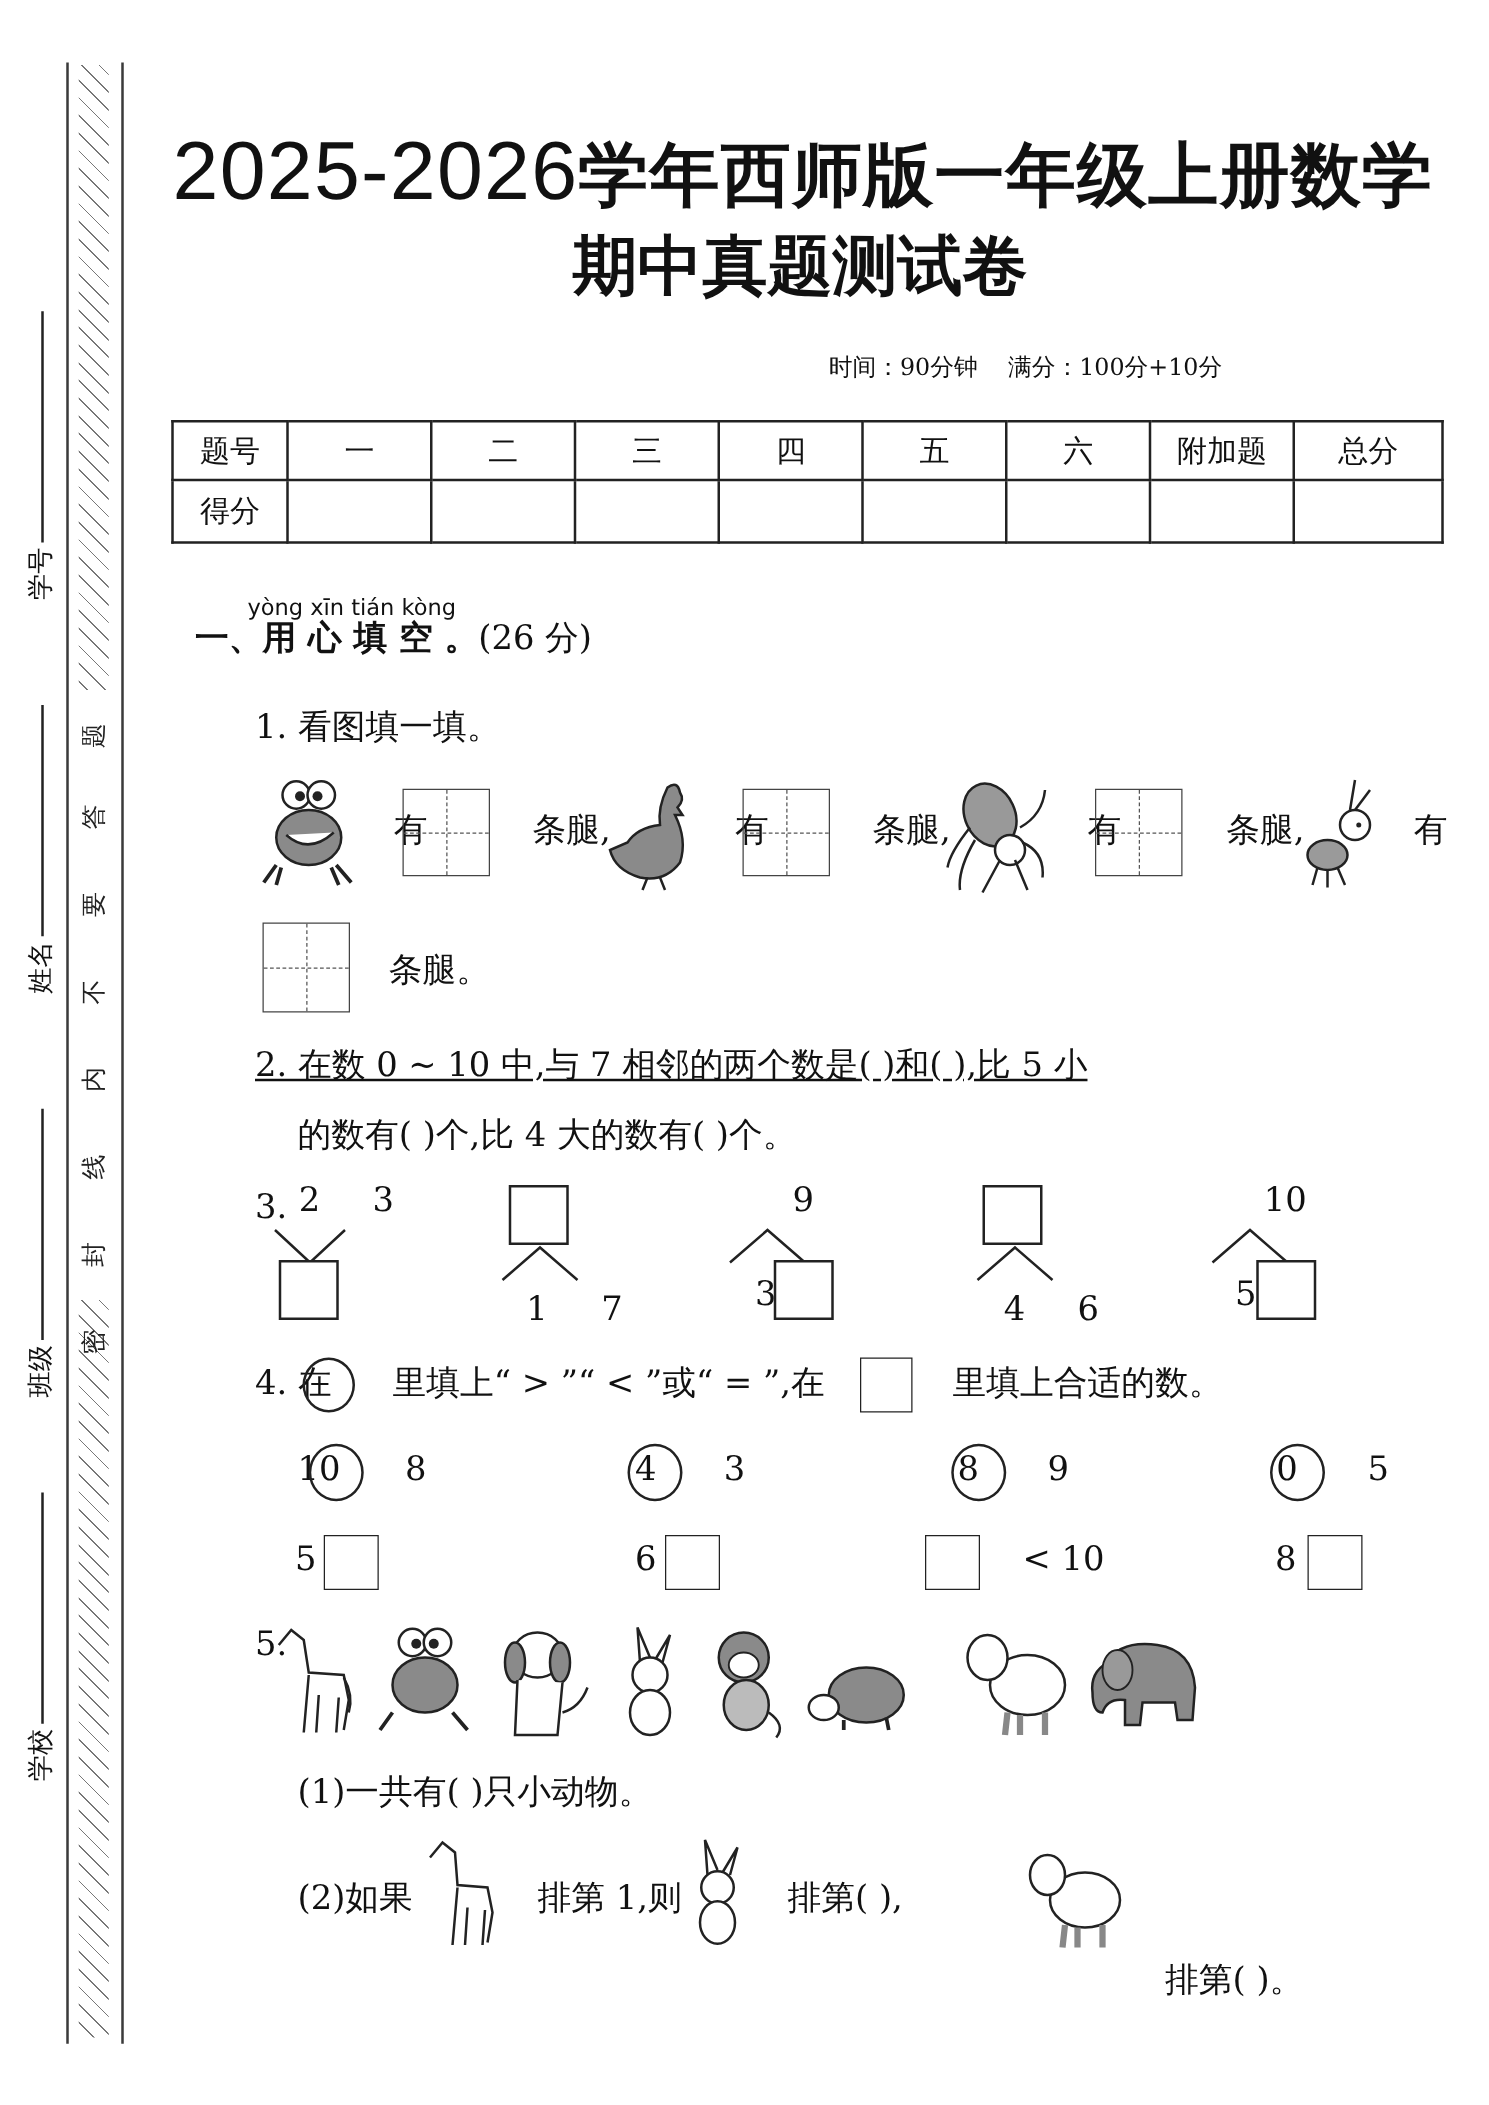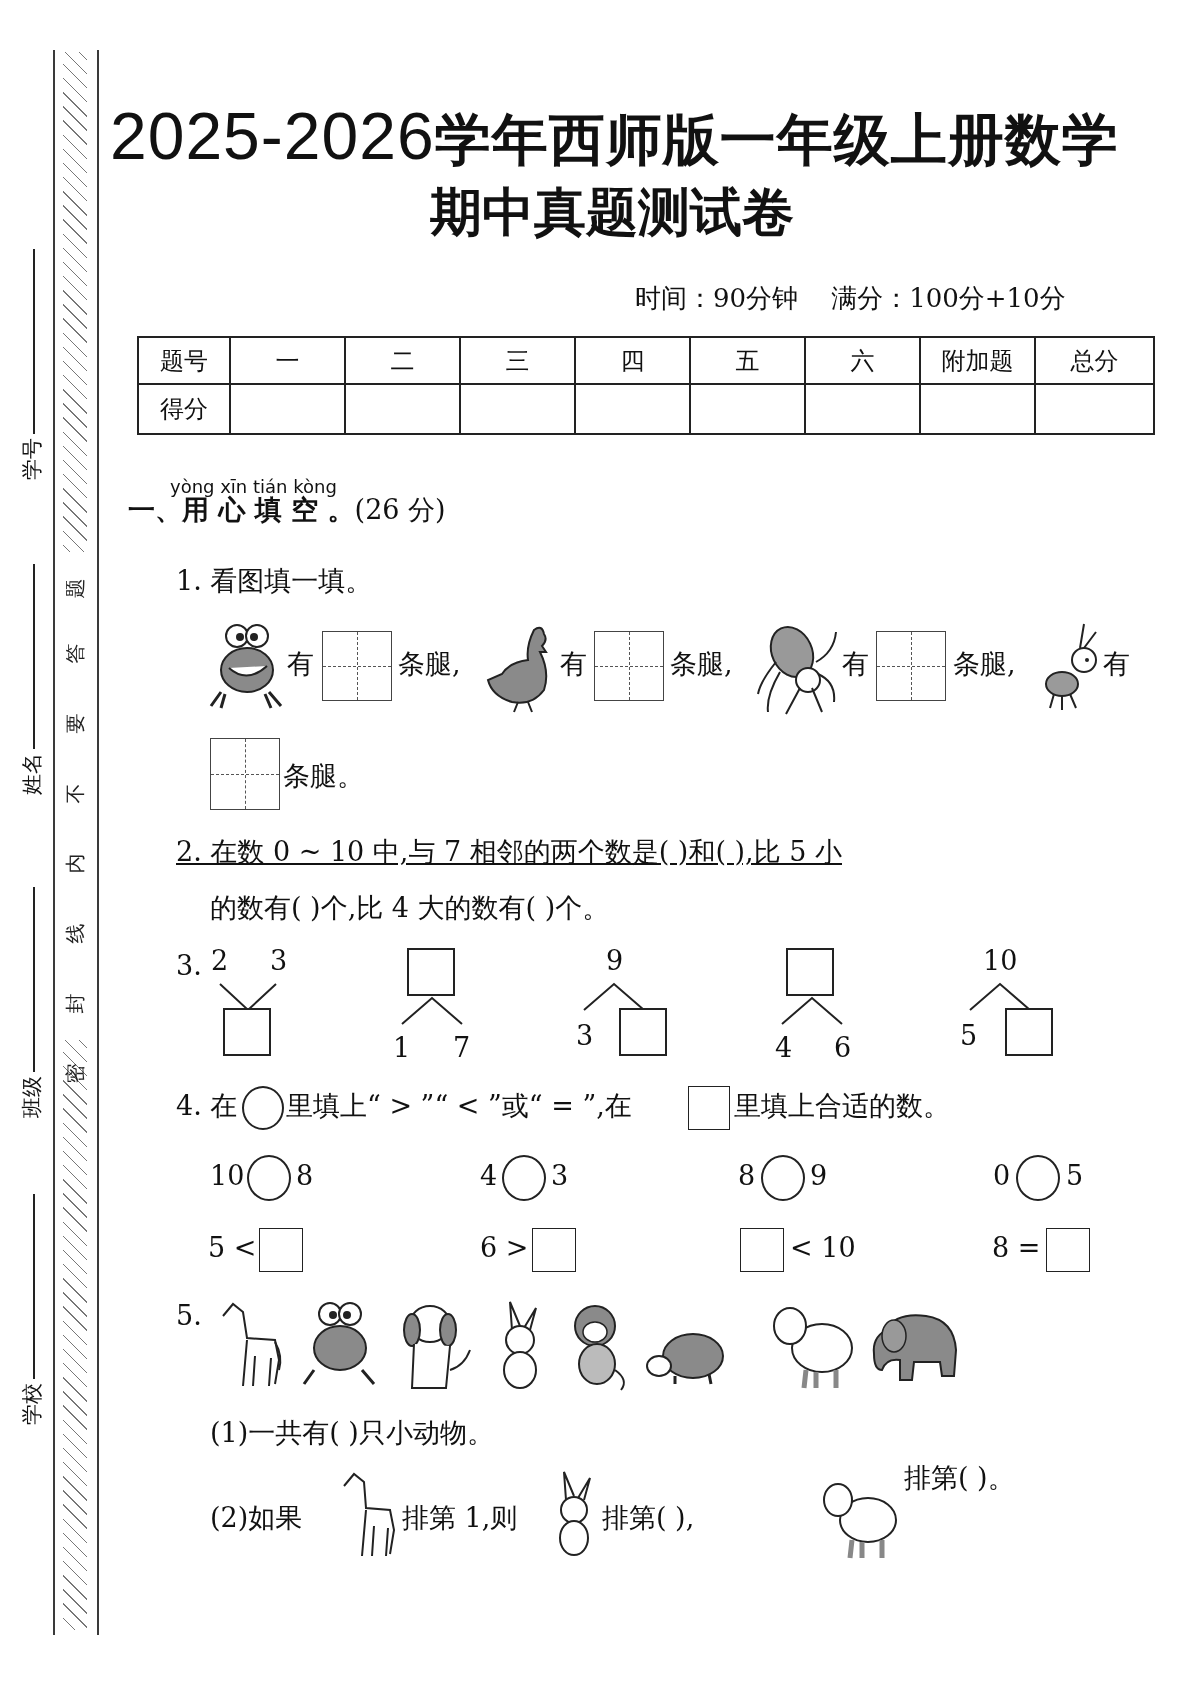--- a/index.html
+++ b/index.html
@@ -1,33 +1,33 @@
 <!DOCTYPE html>
 <html><head>
 <meta charset="utf-8">
 <style>
   html, body { margin:0; padding:0; background:#ffffff; }
   body { width:1191px; height:1684px; position:relative; overflow:hidden;
          font-family:"DejaVu Serif","Liberation Serif",serif; color:#111; }
-  .abs { position:absolute; }
+  .abs { position:absolute;margin-left:28px; }
 
   
   .bind-line { position:absolute; top:50px; width:2px; height:1585px; background:#3a3a3a; }
   .hatch { position:absolute; left:63px; width:24px;
            background: repeating-linear-gradient(-135deg, transparent 0 5px, #777 5px 6px, transparent 6px 10px); }
   .seal-char { position:absolute; left:64px; width:22px; text-align:center; font-size:20px;
                transform:rotate(-90deg); font-family:"DejaVu Sans","Liberation Sans",sans-serif; color:#222; }
   .field { position:absolute; left:18px; transform-origin:left top; transform:rotate(-90deg);
            font-size:21px; white-space:nowrap; font-family:"DejaVu Sans","Liberation Sans",sans-serif; }
   .field .line { display:inline-block; width:185px; border-bottom:2px solid #222; margin-left:4px; height:2px; vertical-align:middle; }
 
   .title1 { left:110px; top:98px; font-size:56px; font-weight:bold; white-space:nowrap; letter-spacing:1px; }
   .title1 .yr { font-family:"Liberation Sans","DejaVu Sans",sans-serif; font-weight:normal; font-size:66px; }
   .title2 { left:430px; top:178px; font-size:52px; font-weight:bold; white-space:nowrap; }
-  .meta { left:635px; top:281px; font-size:26px; white-space:nowrap; }
+  .meta { left:635px; top:281px; font-size:19px; white-space:nowrap; }
 
   table.score { position:absolute; left:137px; top:336px; border-collapse:collapse; font-size:24px; }
   table.score td { border:2px solid #222; text-align:center; height:45px; padding:0; }
   table.score td.h { width:90px; }
 
   .sec-pinyin { left:170px; top:476px; font-size:18px; font-family:"DejaVu Sans","Liberation Sans",sans-serif; }
   .sec-title { left:128px; top:492px; font-size:27px; font-weight:bold; white-space:nowrap; font-family:"DejaVu Sans","Liberation Sans",sans-serif; }
   .sec-title .pts { font-weight:normal; font-family:"DejaVu Serif",serif; }
   .q { font-size:27px; white-space:nowrap; }
 
@@ -306,14 +306,14 @@
     <path d="M18 30 L16 2 L26 26 M30 28 L42 8 L36 30" stroke="#222" stroke-width="2" fill="#fff"></path>
     <circle cx="26" cy="40" r="13" fill="#fff" stroke="#222" stroke-width="2"></circle>
     <ellipse cx="26" cy="68" rx="14" ry="17" fill="#fff" stroke="#222" stroke-width="2"></ellipse>
   </svg>
   <span class="abs q" style="left:602px;top:1500px">排第(          ),</span>
   <svg class="pic" style="left:820px;top:1476px" width="80" height="84">
     <ellipse cx="48" cy="44" rx="28" ry="22" fill="#fff" stroke="#222" stroke-width="2"></ellipse>
     <ellipse cx="18" cy="24" rx="14" ry="16" fill="#fff" stroke="#222" stroke-width="2"></ellipse>
     <path d="M32 64 L30 82 M42 66 L42 82 M62 64 L62 82" stroke="#888" stroke-width="5"></path>
   </svg>
-  <span class="abs q" style="left:904px;top:1460px">排第(          )。</span>
+  <span class="abs q" style="left:904px;top:1566px">排第(          )。</span>
 </div>
 
 </body></html>

